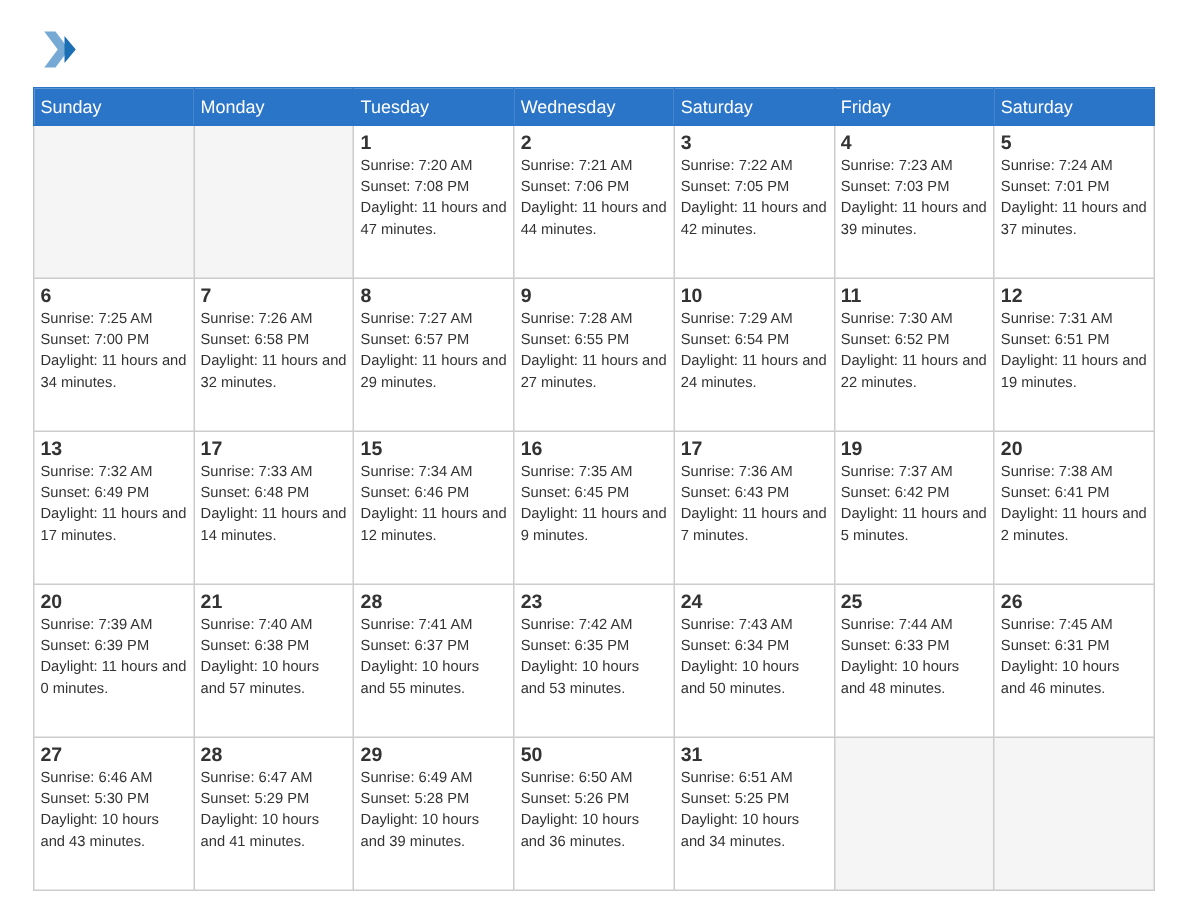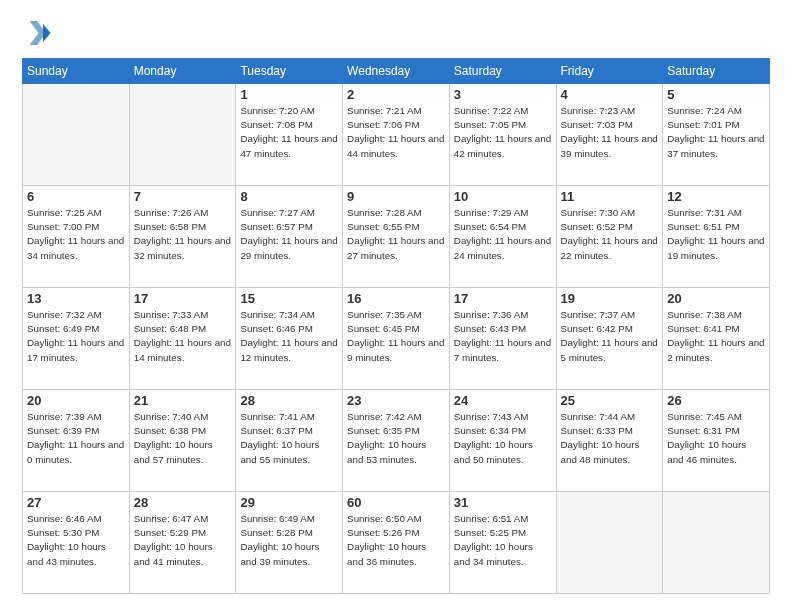--- a/index.html
+++ b/index.html
@@ -246,21 +246,21 @@
           </td>
           <td>
             <span class="day-number">28</span>
             <div class="day-info">Sunrise: 6:47 AM<br>Sunset: 5:29 PM<br>Daylight: 10 hours and 41 minutes.</div>
           </td>
           <td>
             <span class="day-number">29</span>
             <div class="day-info">Sunrise: 6:49 AM<br>Sunset: 5:28 PM<br>Daylight: 10 hours and 39 minutes.</div>
           </td>
           <td>
-            <span class="day-number">60</span>
+            <span class="day-number">50</span>
             <div class="day-info">Sunrise: 6:50 AM<br>Sunset: 5:26 PM<br>Daylight: 10 hours and 36 minutes.</div>
           </td>
           <td>
             <span class="day-number">31</span>
             <div class="day-info">Sunrise: 6:51 AM<br>Sunset: 5:25 PM<br>Daylight: 10 hours and 34 minutes.</div>
           </td>
           <td class="empty"></td>
           <td class="empty"></td>
         </tr>
       </tbody>

